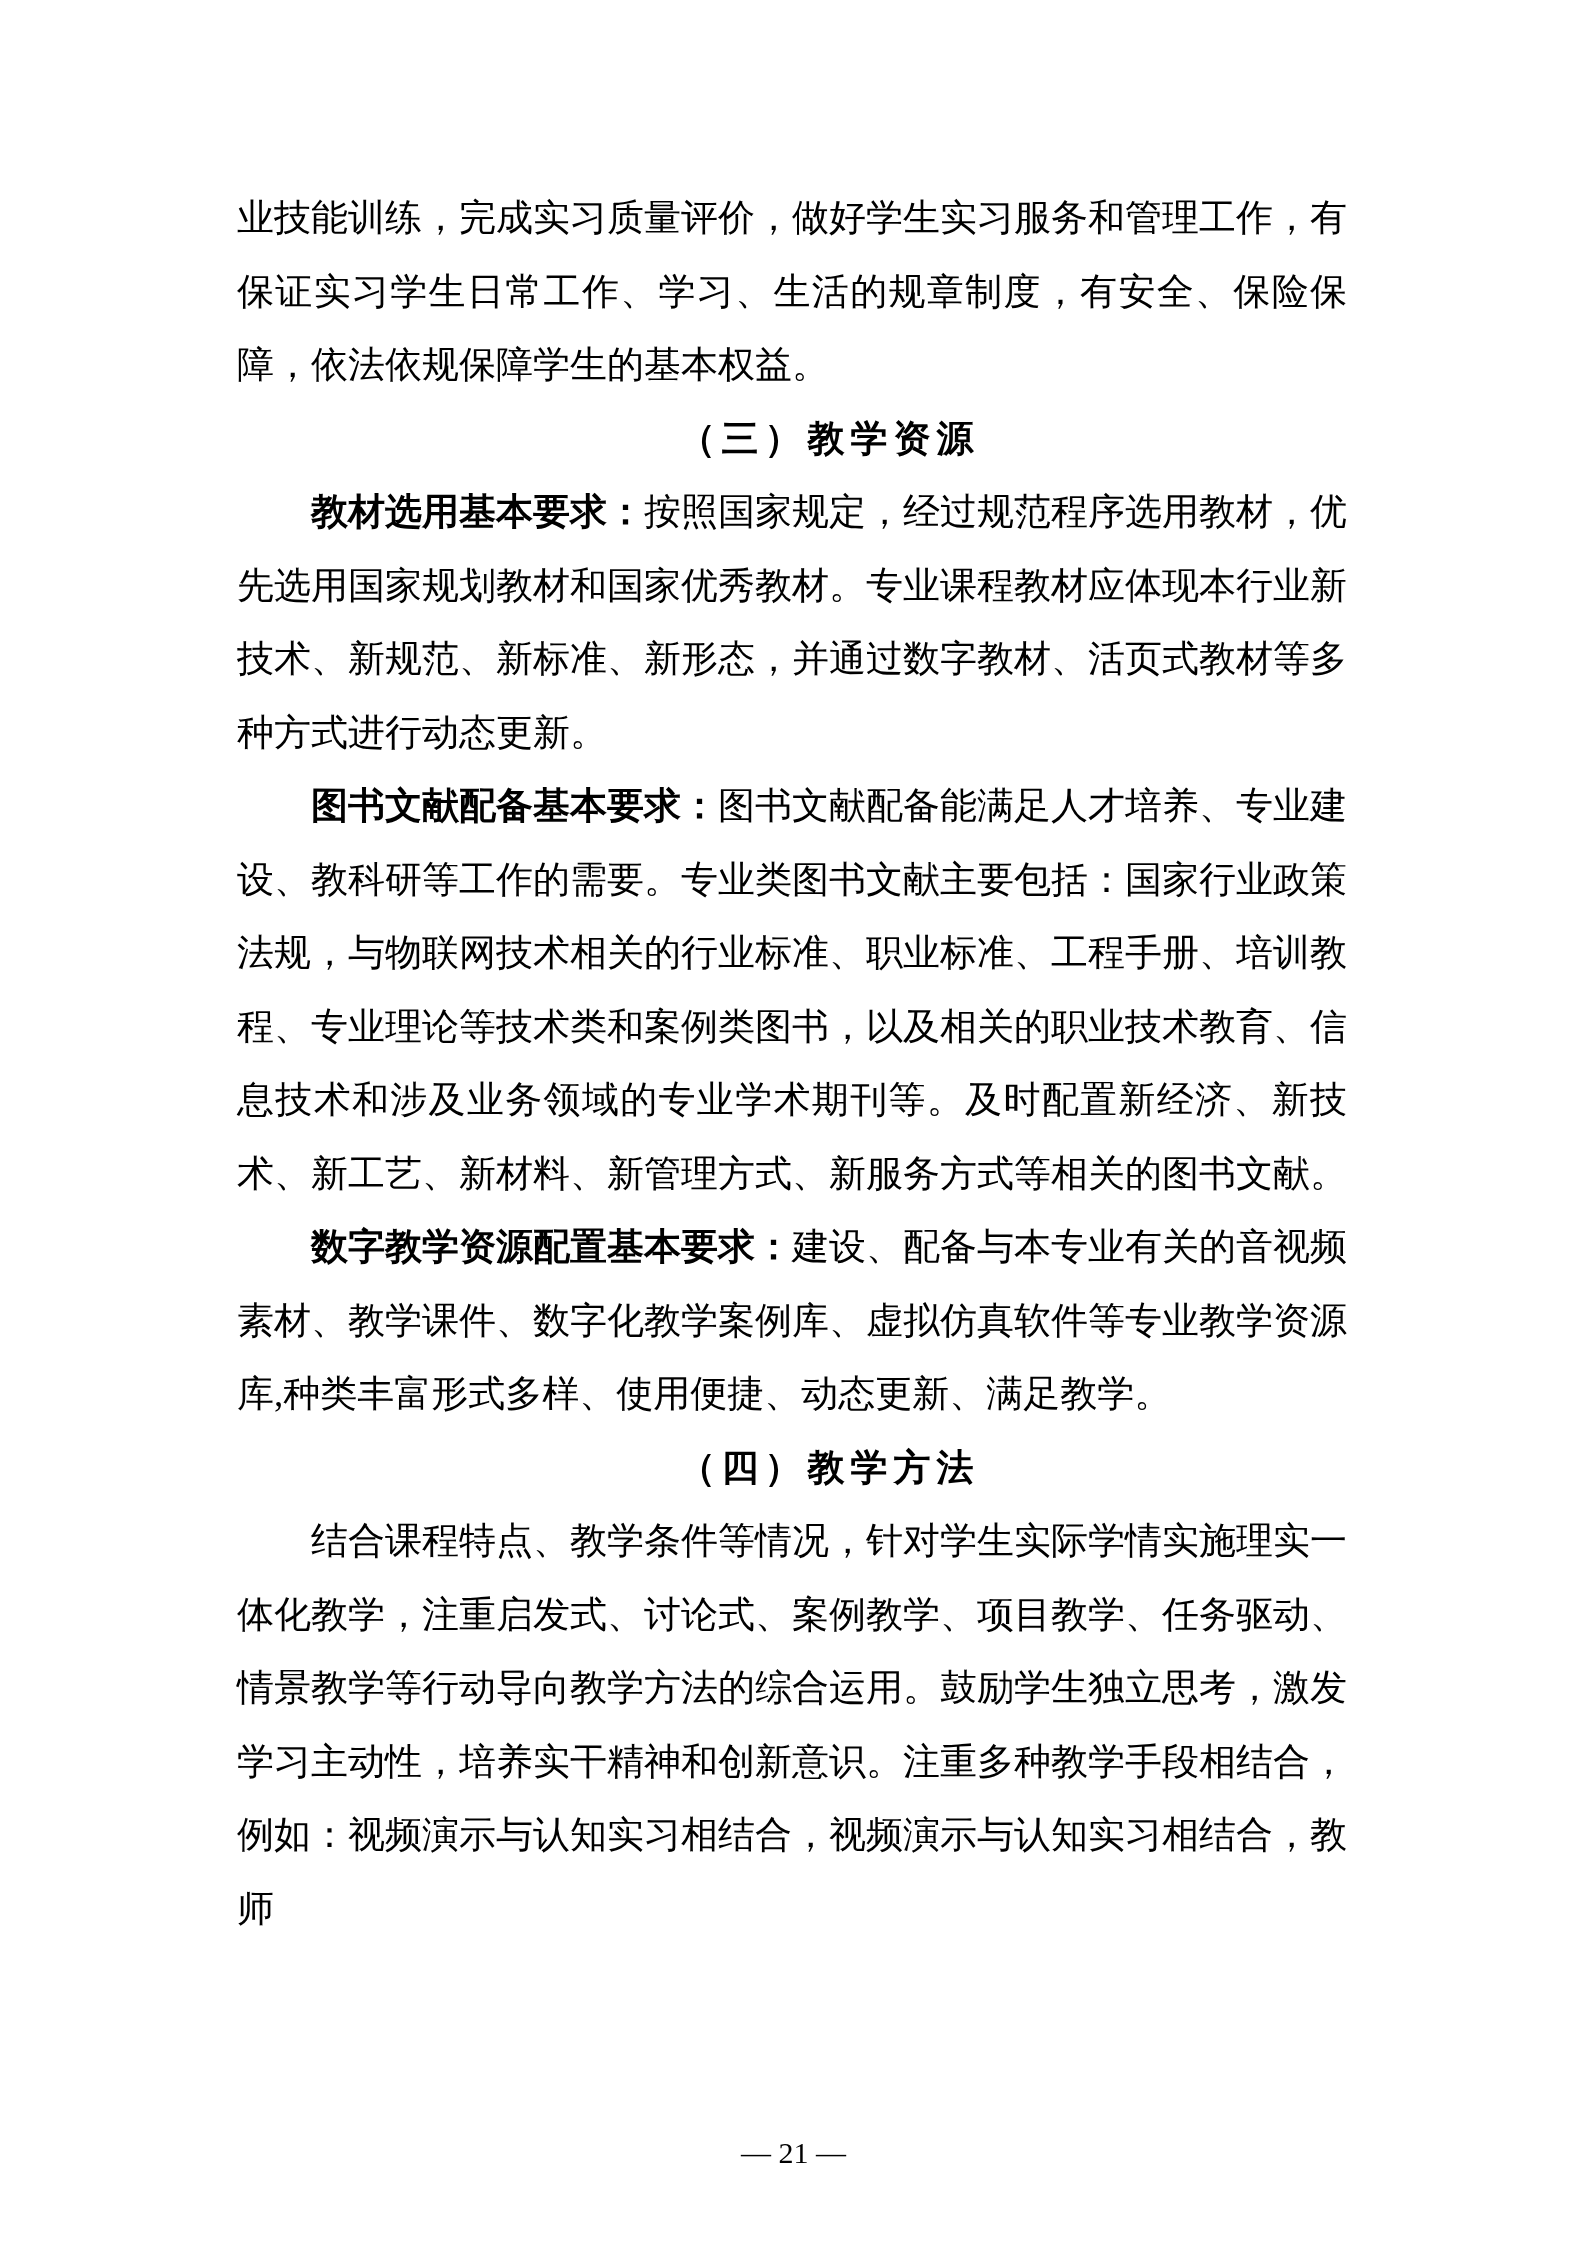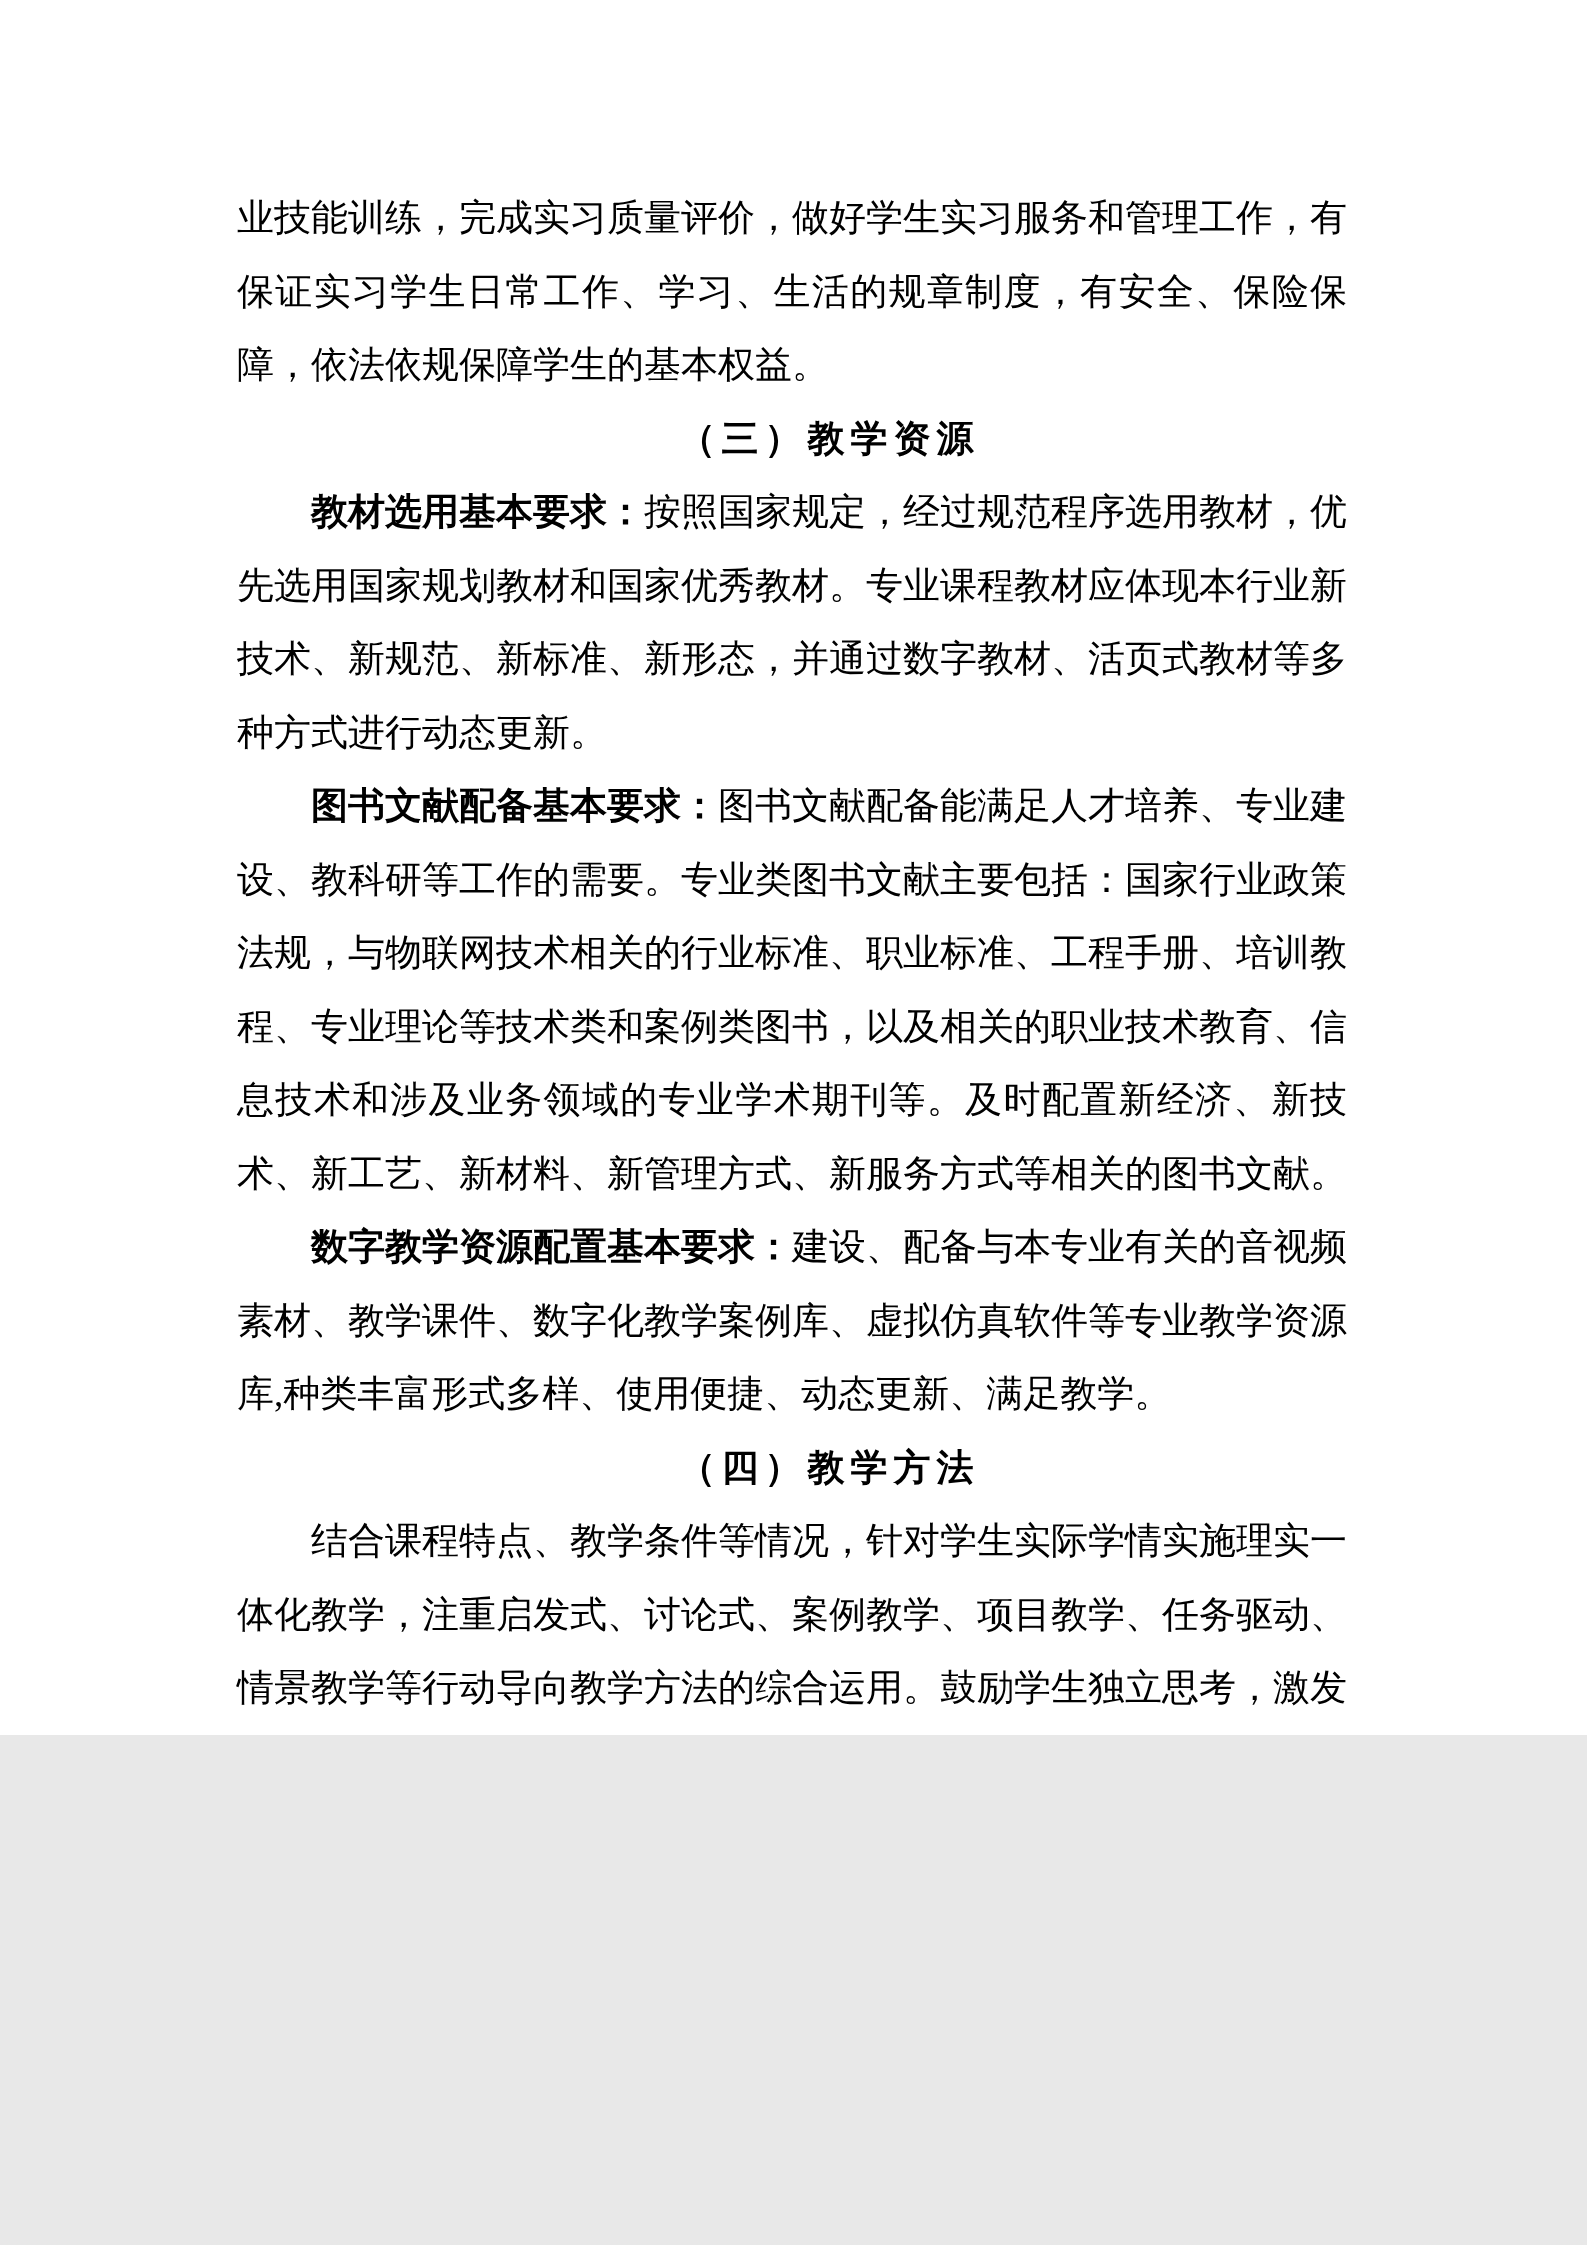--- a/index.html
+++ b/index.html
@@ -3,21 +3,21 @@
 <meta charset="utf-8">
 <style>
   html, body {
     margin: 0;
     padding: 0;
     background: #e8e8e8;
   }
   .page {
     position: relative;
     width: 1587px;
-    height: 1735px;
+    height: 2245px;
     margin: 0 auto;
     background: #ffffff;
     overflow: hidden;
     color: #000000;
   }
   .content {
     position: absolute;
     left: 237px;
     top: 181px;
     width: 1110px;
@@ -62,13 +62,16 @@
 <div class="page">
   <div class="content">
       <p class="para body noindent"><span>业技能训练，完成实习质量评价，做好学生实习服务和管理工作，有保证实习学生日常工作、学习、生活的规章制度，有安全、保险保障，依法依规保障学生的基本权益。</span></p>
       <p class="para heading"><span>（三）教学资源</span></p>
       <p class="para body"><span class="lead">教材选用基本要求：</span><span>按照国家规定，经过规范程序选用教材，优先选用国家规划教材和国家优秀教材。专业课程教材应体现本行业新技术、新规范、新标准、新形态，并通过数字教材、活页式教材等多种方式进行动态更新。</span></p>
       <p class="para body"><span class="lead">图书文献配备基本要求：</span><span>图书文献配备能满足人才培养、专业建设、教科研等工作的需要。专业类图书文献主要包括：国家行业政策法规，与物联网技术相关的行业标准、职业标准、工程手册、培训教程、专业理论等技术类和案例类图书，以及相关的职业技术教育、信息技术和涉及业务领域的专业学术期刊等。及时配置新经济、新技术、新工艺、新材料、新管理方式、新服务方式等相关的图书文献。</span></p>
       <p class="para body"><span class="lead">数字教学资源配置基本要求：</span><span>建设、配备与本专业有关的音视频素材、教学课件、数字化教学案例库、虚拟仿真软件等专业教学资源库,种类丰富形式多样、使用便捷、动态更新、满足教学。</span></p>
       <p class="para heading"><span>（四）教学方法</span></p>
       <p class="para body"><span>结合课程特点、教学条件等情况，针对学生实际学情实施理实一体化教学，注重启发式、讨论式、案例教学、项目教学、任务驱动、情景教学等行动导向教学方法的综合运用。鼓励学生独立思考，激发学习主动性，培养实干精神和创新意识。注重多种教学手段相结合，例如：视频演示与认知实习相结合，视频演示与认知实习相结合，教师</span></p>
     </div>
+  <div class="footer">
+    <span>— 21 —</span>
+  </div>
 </div>
 
 </body></html>

